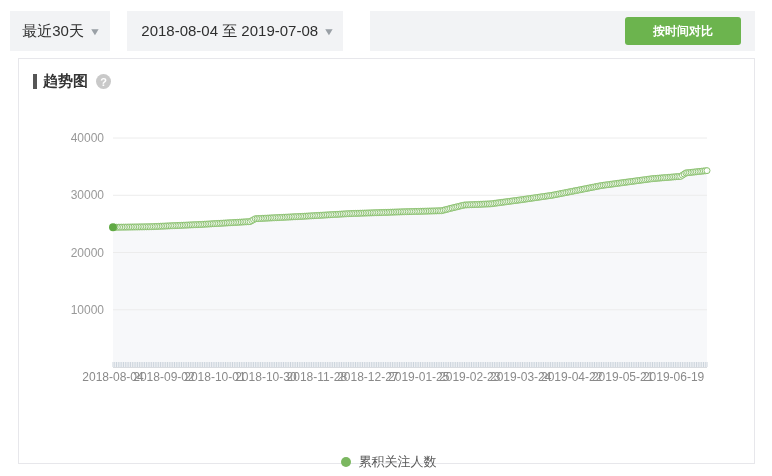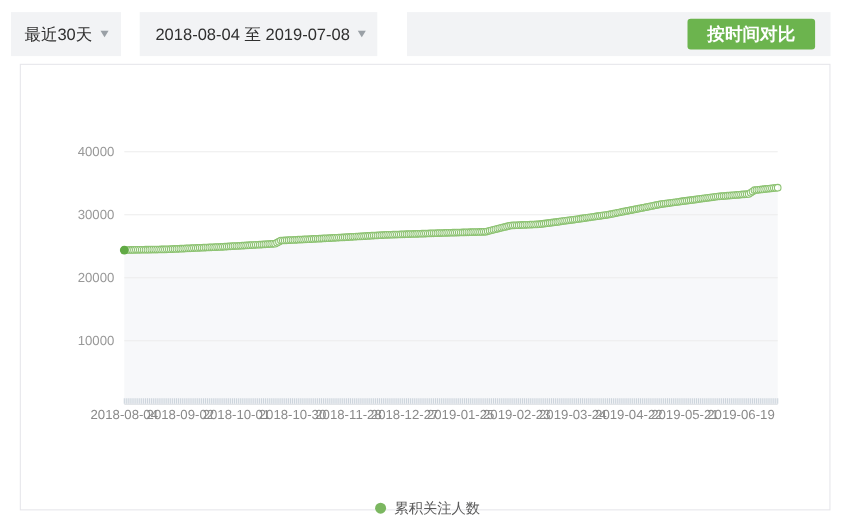--- a/index.html
+++ b/index.html
@@ -8,21 +8,21 @@
 
   
   .seg { position:absolute; top:11px; height:40px; background:#f2f3f5; display:flex; align-items:center; }
   .seg-range { left:10px; width:100px; padding:0 12px 0 14px; justify-content:center; cursor:pointer; }
   .seg-dates { left:127px; width:216px; padding:0 9px 0 22px; justify-content:flex-end; cursor:pointer; }
   .seg-strip { left:370px; width:385px; }
   .seg-text { font-size:15px; color:#2f2f2f; white-space:nowrap; }
   .caret { font-size:10px; color:#9aa0a6; transform:scaleX(1.25); margin-left:6px; }
   .compare-btn { position:absolute; right:14px; top:6px; height:28px; width:116px;
                  background:#6cb44e; color:#ffffff; border:none; border-radius:3px;
-                 font-size:16px; font-weight:bold; cursor:pointer;
+                 font-size:12px; font-weight:bold; cursor:pointer;
                  font-family:"Liberation Sans","DejaVu Sans",sans-serif; }
 
   
   .card { position:absolute; left:18px; top:58px; width:737px; height:406px;
           background:#ffffff; border:1px solid #e7e7eb; }
   .card-title { position:absolute; left:14px; top:13px; display:flex; align-items:center; }
   .title-bar { width:4px; height:15px; background:#565656; margin-right:6px; }
   .title-text { font-size:15px; font-weight:bold; color:#353535; }
   .help { width:15px; height:15px; border-radius:50%; background:#c9c9c9; color:#ffffff;
           font-size:11px; font-weight:bold; display:flex; align-items:center; justify-content:center;
@@ -49,20 +49,25 @@
 <div class="seg seg-dates">
   <span class="seg-text">2018-08-04 至 2019-07-08</span>
   <span class="caret">▼</span>
 </div>
 
 <div class="seg seg-strip">
   <button class="compare-btn">按时间对比</button>
 </div>
 
 <div class="card">
+  <div class="card-title">
+    <span class="title-bar"></span>
+    <span class="title-text">趋势图</span>
+    <span class="help">?</span>
+  </div>
   <div class="legend">
     <span class="legend-dot"></span>
     <span class="legend-text">累积关注人数</span>
   </div>
 </div>
 
 <div id="chart-layer">
   <svg id="chart-svg" width="772" height="476">
       <path d="M113,367L113.0,227.3L114.8,227.3L116.5,227.3L118.3,227.2L120.0,227.2L121.8,227.2L123.5,227.1L125.3,227.1L127.1,227.1L128.8,227.1L130.6,227.0L132.3,227.0L134.1,227.0L135.8,227.0L137.6,226.9L139.4,226.9L141.1,226.9L142.9,226.8L144.6,226.8L146.4,226.8L148.1,226.8L149.9,226.7L151.7,226.7L153.4,226.6L155.2,226.5L156.9,226.4L158.7,226.3L160.4,226.3L162.2,226.2L164.0,226.1L165.7,226.0L167.5,225.9L169.2,225.9L171.0,225.8L172.8,225.7L174.5,225.6L176.3,225.6L178.0,225.5L179.8,225.4L181.5,225.3L183.3,225.2L185.1,225.2L186.8,225.1L188.6,225.0L190.3,224.9L192.1,224.8L193.8,224.8L195.6,224.7L197.4,224.6L199.1,224.5L200.9,224.4L202.6,224.3L204.4,224.2L206.1,224.1L207.9,224.0L209.7,223.9L211.4,223.8L213.2,223.7L214.9,223.6L216.7,223.5L218.4,223.4L220.2,223.3L222.0,223.2L223.7,223.1L225.5,223.0L227.2,222.9L229.0,222.8L230.7,222.7L232.5,222.6L234.3,222.5L236.0,222.4L237.8,222.3L239.5,222.2L241.3,222.1L243.0,222.0L244.8,221.9L246.6,221.8L248.3,221.7L250.1,221.6L251.8,220.6L253.6,219.7L255.3,218.7L257.1,218.6L258.9,218.5L260.6,218.5L262.4,218.4L264.1,218.3L265.9,218.2L267.7,218.1L269.4,218.0L271.2,217.9L272.9,217.8L274.7,217.8L276.4,217.7L278.2,217.6L280.0,217.5L281.7,217.4L283.5,217.3L285.2,217.2L287.0,217.1L288.7,217.0L290.5,217.0L292.3,216.9L294.0,216.8L295.8,216.7L297.5,216.6L299.3,216.5L301.0,216.4L302.8,216.3L304.6,216.2L306.3,216.1L308.1,216.0L309.8,215.9L311.6,215.8L313.3,215.7L315.1,215.6L316.9,215.5L318.6,215.4L320.4,215.3L322.1,215.2L323.9,215.1L325.6,215.0L327.4,214.9L329.2,214.8L330.9,214.7L332.7,214.6L334.4,214.5L336.2,214.4L337.9,214.3L339.7,214.2L341.5,214.1L343.2,214.0L345.0,213.9L346.7,213.8L348.5,213.7L350.2,213.6L352.0,213.5L353.8,213.5L355.5,213.4L357.3,213.3L359.0,213.3L360.8,213.2L362.6,213.2L364.3,213.1L366.1,213.0L367.8,213.0L369.6,212.9L371.3,212.9L373.1,212.8L374.9,212.7L376.6,212.7L378.4,212.6L380.1,212.6L381.9,212.5L383.6,212.4L385.4,212.4L387.2,212.3L388.9,212.3L390.7,212.2L392.4,212.1L394.2,212.1L395.9,212.0L397.7,212.0L399.5,211.9L401.2,211.9L403.0,211.8L404.7,211.8L406.5,211.7L408.2,211.7L410.0,211.6L411.8,211.6L413.5,211.5L415.3,211.5L417.0,211.4L418.8,211.4L420.5,211.3L422.3,211.3L424.1,211.2L425.8,211.2L427.6,211.1L429.3,211.1L431.1,211.0L432.8,211.0L434.6,210.9L436.4,210.9L438.1,210.8L439.9,210.8L441.6,210.7L443.4,210.2L445.1,209.8L446.9,209.3L448.7,208.9L450.4,208.4L452.2,208.0L453.9,207.6L455.7,207.1L457.4,206.7L459.2,206.3L461.0,205.8L462.7,205.4L464.5,205.0L466.2,204.9L468.0,204.8L469.8,204.8L471.5,204.7L473.3,204.6L475.0,204.5L476.8,204.4L478.5,204.4L480.3,204.3L482.1,204.2L483.8,204.1L485.6,204.1L487.3,204.0L489.1,203.9L490.8,203.8L492.6,203.6L494.4,203.4L496.1,203.1L497.9,202.9L499.6,202.7L501.4,202.4L503.1,202.2L504.9,202.0L506.7,201.7L508.4,201.5L510.2,201.2L511.9,201.0L513.7,200.8L515.4,200.5L517.2,200.3L519.0,200.1L520.7,199.8L522.5,199.6L524.2,199.3L526.0,199.1L527.7,198.8L529.5,198.6L531.3,198.3L533.0,198.0L534.8,197.8L536.5,197.5L538.3,197.3L540.0,197.0L541.8,196.8L543.6,196.5L545.3,196.3L547.1,196.0L548.8,195.8L550.6,195.5L552.3,195.3L554.1,194.9L555.9,194.6L557.6,194.2L559.4,193.9L561.1,193.5L562.9,193.2L564.7,192.8L566.4,192.5L568.2,192.1L569.9,191.8L571.7,191.4L573.4,191.1L575.2,190.7L577.0,190.4L578.7,190.0L580.5,189.7L582.2,189.3L584.0,189.0L585.7,188.6L587.5,188.3L589.3,188.0L591.0,187.6L592.8,187.3L594.5,186.9L596.3,186.6L598.0,186.2L599.8,185.9L601.6,185.5L603.3,185.3L605.1,185.0L606.8,184.8L608.6,184.6L610.3,184.3L612.1,184.1L613.9,183.9L615.6,183.6L617.4,183.4L619.1,183.1L620.9,182.9L622.6,182.7L624.4,182.4L626.2,182.2L627.9,182.0L629.7,181.7L631.4,181.5L633.2,181.3L634.9,181.0L636.7,180.8L638.5,180.5L640.2,180.3L642.0,180.1L643.7,179.8L645.5,179.6L647.2,179.4L649.0,179.1L650.8,178.9L652.5,178.6L654.3,178.5L656.0,178.4L657.8,178.2L659.6,178.1L661.3,177.9L663.1,177.8L664.8,177.6L666.6,177.5L668.3,177.4L670.1,177.2L671.9,177.1L673.6,176.9L675.4,176.8L677.1,176.6L678.9,176.5L680.6,176.4L682.4,175.2L684.2,174.1L685.9,172.9L687.7,172.7L689.4,172.5L691.2,172.3L692.9,172.2L694.7,172.0L696.5,171.8L698.2,171.6L700.0,171.4L701.7,171.2L703.5,171.0L705.2,170.8L707.0,170.6L707,367Z" fill="#f7f8fa"></path>
       <line x1="113" x2="707" y1="309.75" y2="309.75" stroke="#ececec" stroke-width="1"></line>

